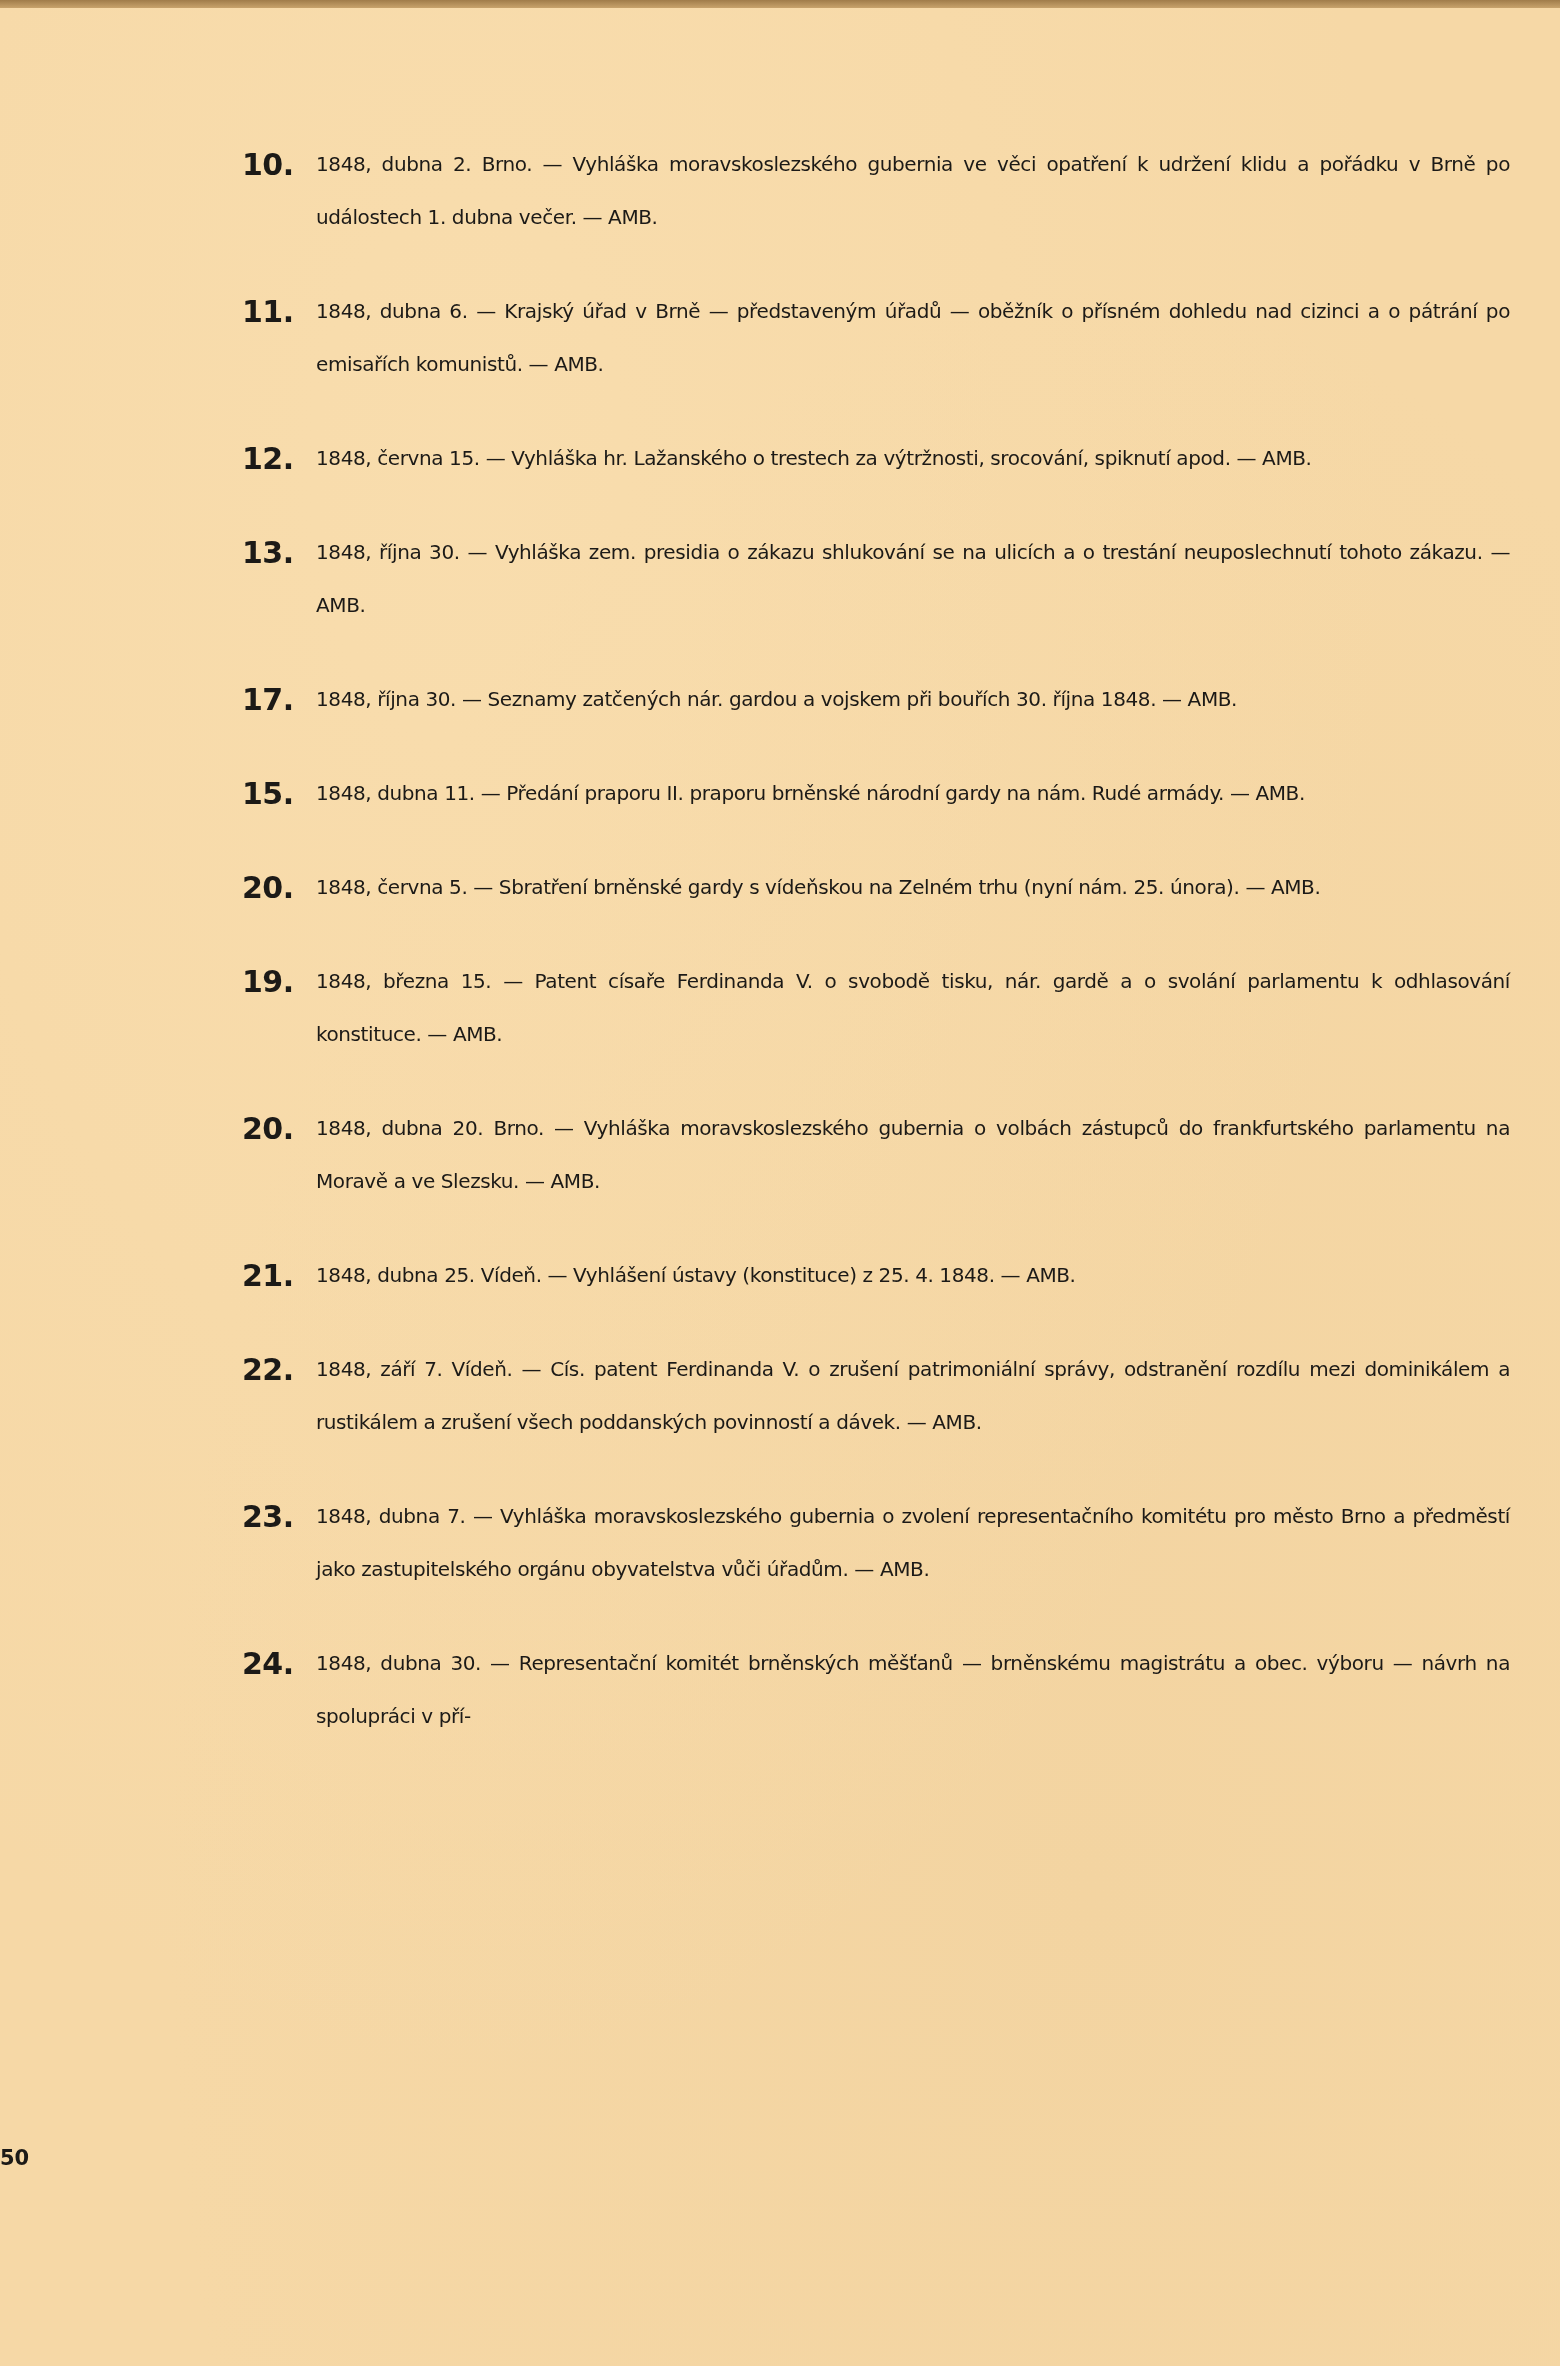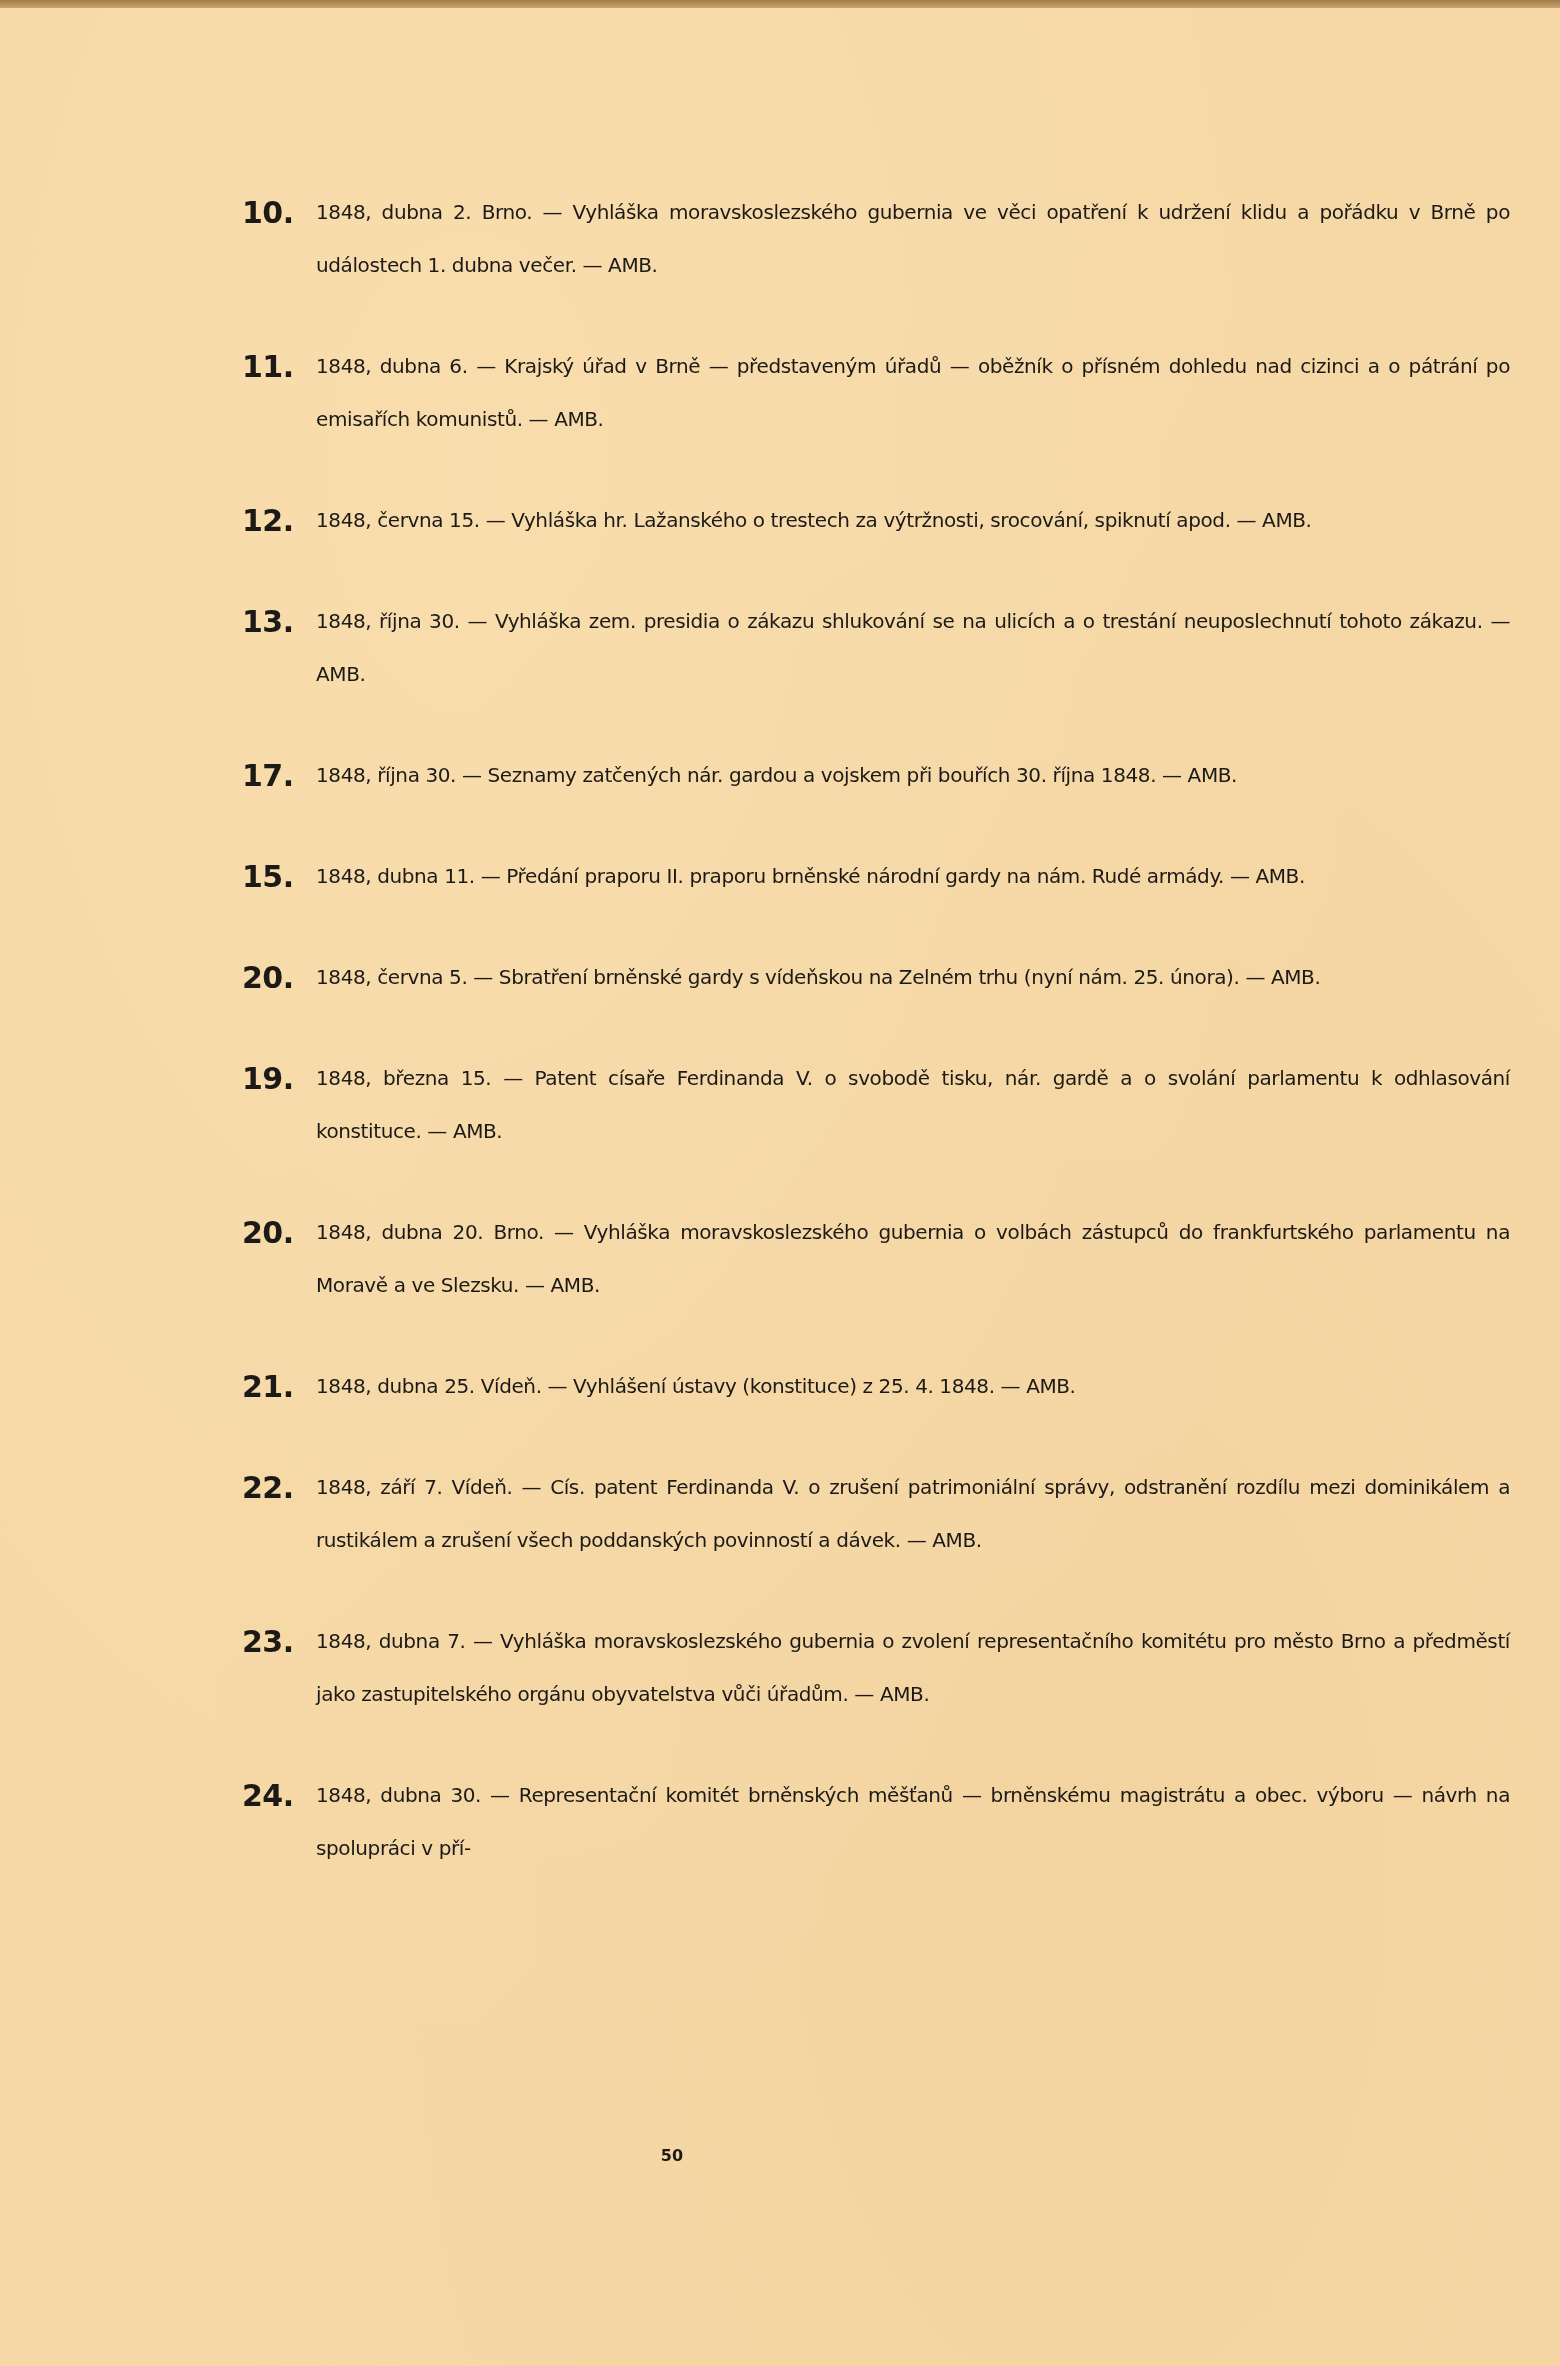--- a/index.html
+++ b/index.html
@@ -29,21 +29,20 @@
     }
     .entries {
       position: absolute;
       left: 242px;
       top: 138px;
       width: 1268px;
     }
     .entry {
       display: flex;
       margin-bottom: 41px;
-      margin-top: 48px;
     }
     .entry-number {
       width: 74px;
       flex: 0 0 74px;
       font-weight: bold;
       font-size: 30px;
       line-height: 53px;
       letter-spacing: -0.5px;
     }
     .entry-text {
@@ -51,23 +50,23 @@
       font-size: 20px;
       line-height: 53px;
       text-align: justify;
       letter-spacing: -0.4px;
     }
     .page-number {
       position: absolute;
       left: 0;
       width: 1344px;
       top: 2146px;
-      text-align: center;
+      text-align: left;
       font-weight: bold;
-      font-size: 16px;
+      font-size: 21px;
     }
   </style>
 </head>
 <body>
 
 <div class="page">
   <div class="top-edge"></div>
 
   <div class="entries">
     <div class="entry">

